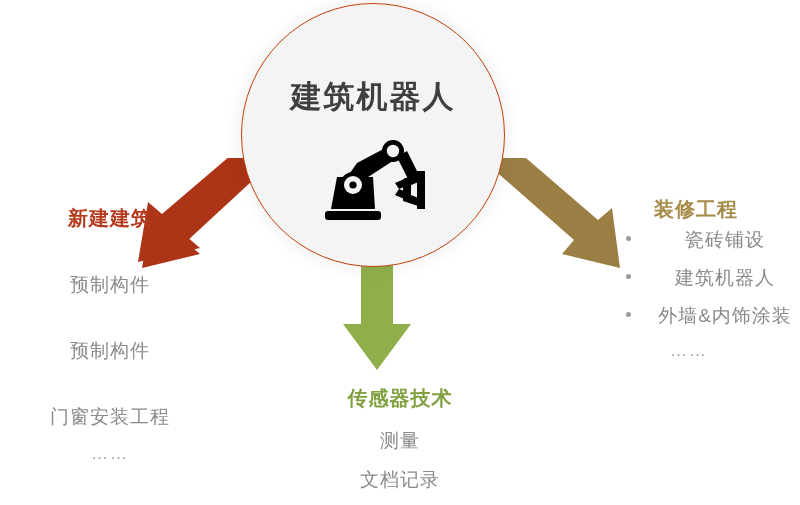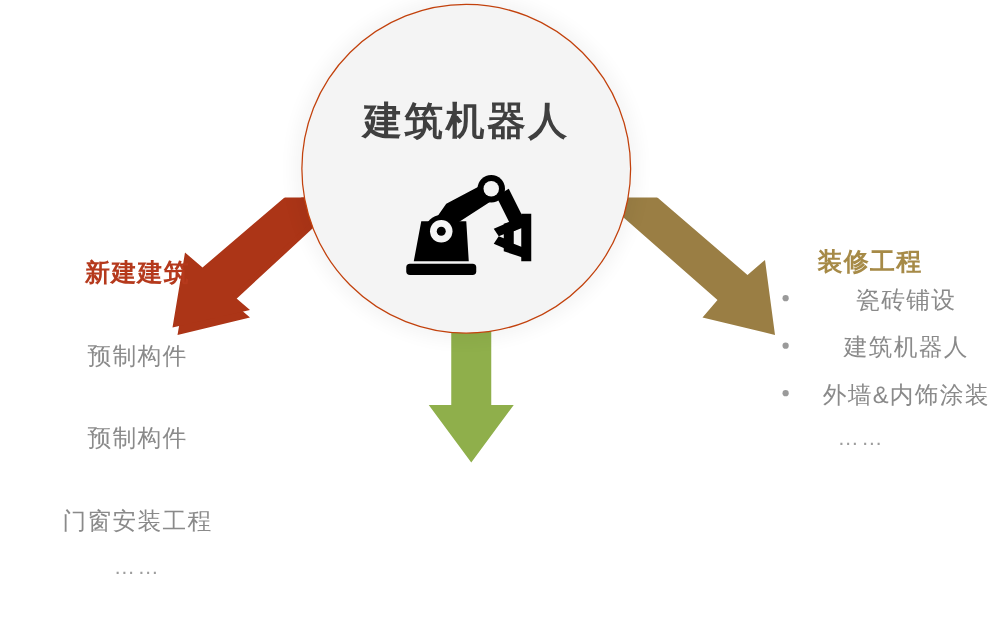--- a/index.html
+++ b/index.html
@@ -182,14 +182,19 @@
         <span>建筑机器人</span>
       </li>
       <li class="branch-line">
         <span class="bullet"></span>
         <span>外墙&amp;内饰涂装</span>
       </li>
     </ul>
     <div class="dots">……</div>
   </div>
 
+  <div id="branch-bottom" class="branch">
+    <div class="branch-title">传感器技术</div>
+    <div class="branch-line">测量</div>
+    <div class="branch-line">文档记录</div>
+  </div>
 
 </div>
 
 </body></html>

